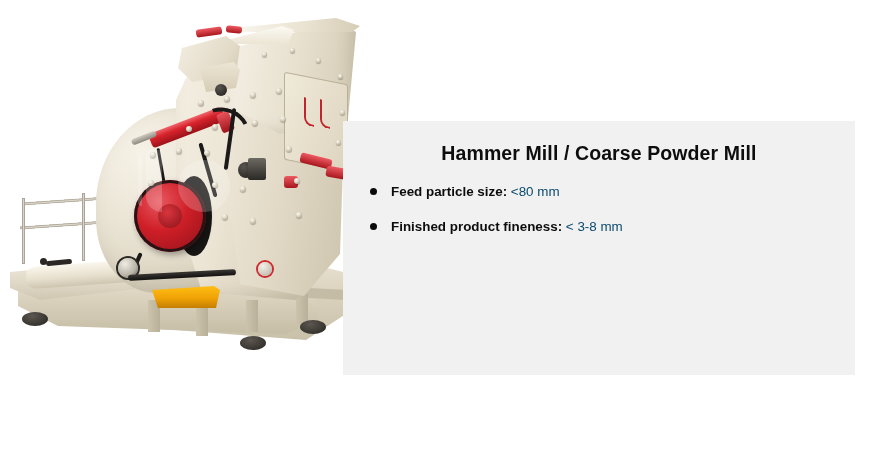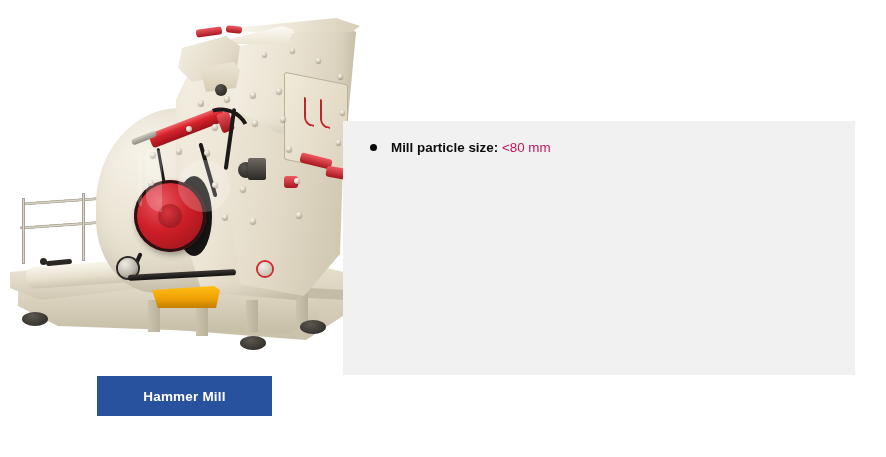--- a/index.html
+++ b/index.html
@@ -232,21 +232,21 @@
     font-size:13.4px;
     line-height:26px;
     color:#17181a;
     text-align:justify;
   }
   ul#spec-list li .dot{
     position:absolute;left:1px;top:9px;width:7px;height:7px;border-radius:50%;
     background:#0a0a0a;
   }
   ul#spec-list li .lbl{font-weight:bold;color:#0d0d0d;}
-  ul#spec-list li .val{font-weight:normal;color:#be185d;}
+  ul#spec-list li .val{font-weight:normal;color:#0c4a6e;}
 
   
   #hammer-mill-button{
     position:absolute;left:97px;top:376px;width:175px;height:40px;
     background:#28529e;
     color:#ffffff;
     font-size:13.5px;font-weight:bold;
     display:flex;align-items:center;justify-content:center;
     letter-spacing:.2px;
     cursor:pointer;
@@ -349,31 +349,33 @@
     <div class="bolt mach sm" style="left:336px;top:140px;"></div>
 
     <div class="wm">
       <div class="wm1"></div>
       <div class="wm2"></div>
     </div>
   </div>
 
   <div id="panel">
 
+    <h2 id="panel-title">Hammer Mill / Coarse Powder Mill</h2>
 
     <ul id="spec-list">
 
       <li>
         <span class="dot"></span>
-        <span class="lbl">Mill particle size:</span><span class="val"> &lt;80 mm</span>
+        <span class="lbl">Feed particle size:</span><span class="val"> &lt;80 mm</span>
       </li>
 
+      <li>
+        <span class="dot"></span>
+        <span class="lbl">Finished product fineness:</span><span class="val"> &lt; 3-8 mm</span>
+      </li>
 
 
 
     </ul>
   </div>
 
-  <div id="hammer-mill-button">
-    <span>Hammer Mill</span>
-  </div>
 
 </div>
 
 </body></html>

